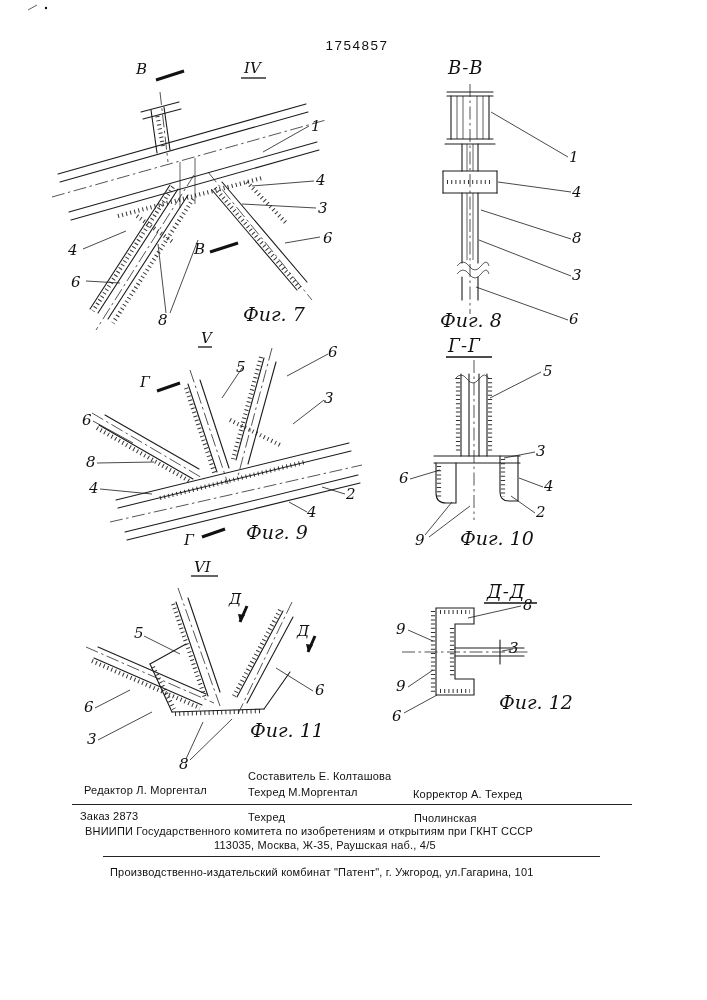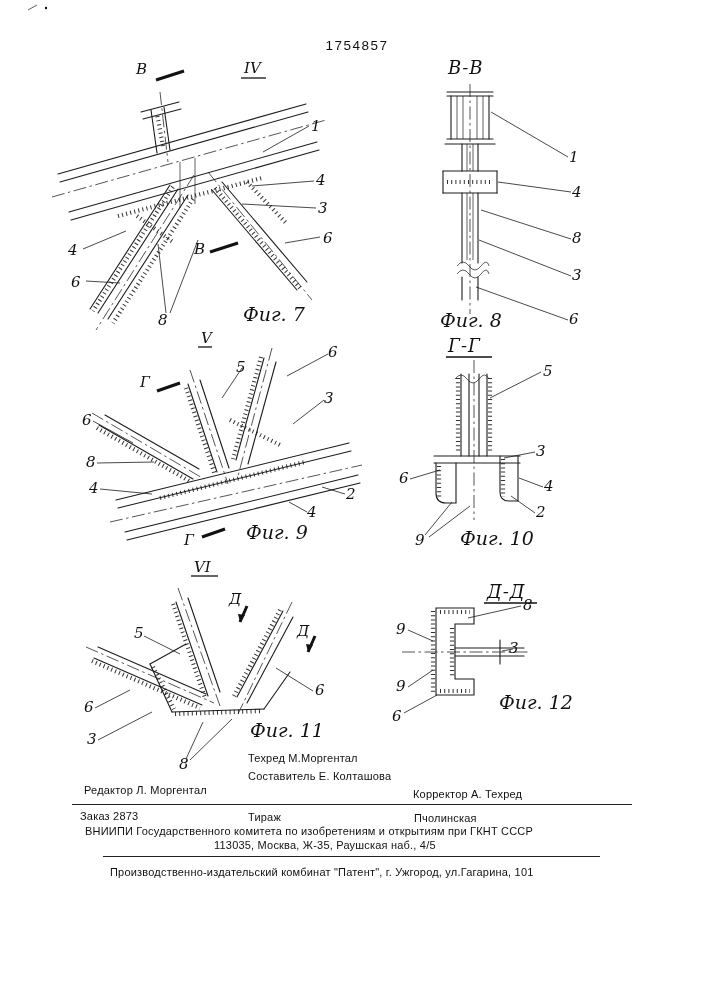--- a/index.html
+++ b/index.html
@@ -291,25 +291,25 @@
   <text class="num" x="396" y="634">9</text>
   <text class="num" x="509" y="653">3</text>
   <text class="num" x="396" y="691">9</text>
   <text class="num" x="392" y="721">6</text>
   <text class="cap" x="499" y="709">Фиг. 12</text>
 </svg>
 
   <div>
     <div class="ft" style="left:248px;top:770px;">Составитель  Е. Колташова</div>
     <div class="ft" style="left:84px; top:784px;">Редактор  Л. Моргентал</div>
-    <div class="ft" style="left:248px;top:752px;">Техред М.Моргентал</div>
+    <div class="ft" style="left:248px;top:786px;">Техред М.Моргентал</div>
     <div class="ft" style="left:413px;top:788px;">Корректор А. Техред</div>
     <div class="rule" style="left:72px;top:804px;width:560px;"></div>
     <div class="ft" style="left:80px; top:810px;">Заказ 2873</div>
-    <div class="ft" style="left:248px;top:811px;">Тираж</div>
+    <div class="ft" style="left:248px;top:811px;">Техред</div>
     <div class="ft" style="left:414px;top:812px;">Пчолинская</div>
     <div class="ft" style="left:85px; top:825px;">ВНИИПИ Государственного комитета по изобретениям и открытиям при ГКНТ СССР</div>
     <div class="ft" style="left:214px;top:839px;text-align:right;">113035, Москва, Ж-35, Раушская наб., 4/5</div>
     <div class="rule" style="left:103px;top:856px;width:497px;border-top-width:1.3px;"></div>
     <div class="ft" style="left:110px;top:866px;">Производственно-издательский комбинат "Патент", г. Ужгород, ул.Гагарина, 101</div>
   </div>
 
 </div>
 
 </body></html>

